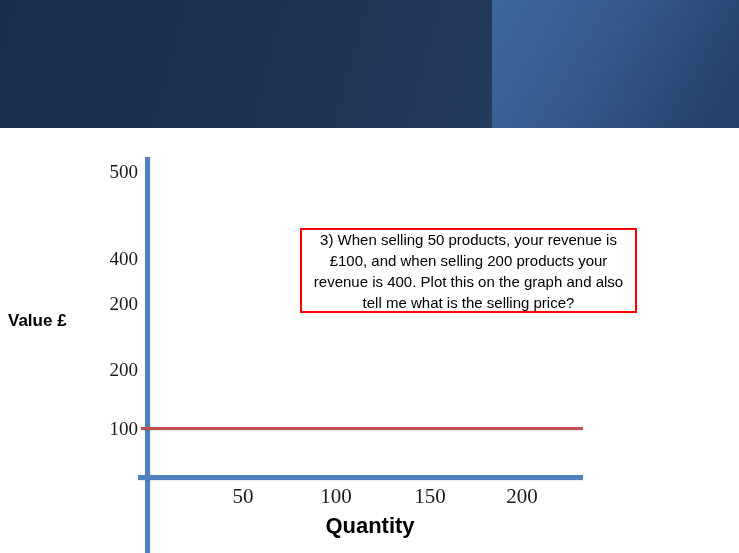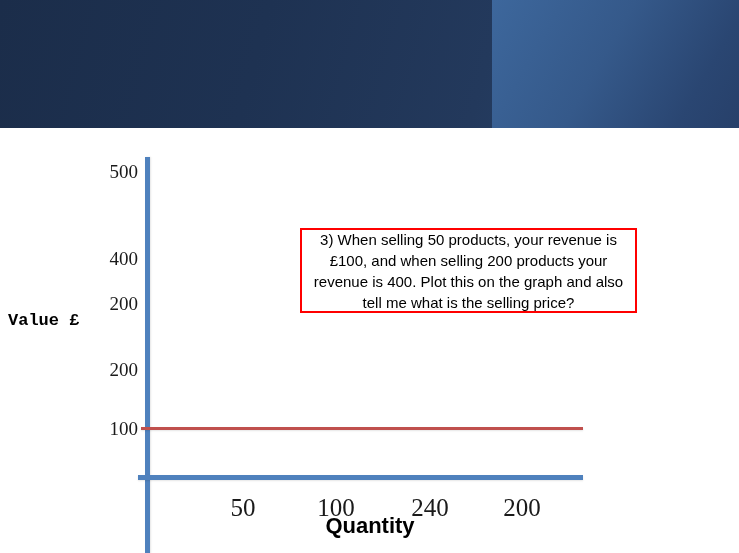--- a/index.html
+++ b/index.html
@@ -89,37 +89,35 @@
     font-family: "Liberation Serif", serif;
     font-size: 19px;
     color: #1a1a1a;
     line-height: 22px;
   }
   .x-tick-label {
     position: absolute;
     width: 60px;
     text-align: center;
     font-family: "Liberation Serif", serif;
-    font-size: 25px;
+    font-size: 21px;
     color: #1a1a1a;
     line-height: 22px;
-    margin-top: 12px;
   }
 
   #y-axis-title {
     position: absolute;
     left: 8px;
     top: 182px;           
     width: 120px;
     text-align: left;
     font-size: 17px;
     font-weight: bold;
     color: #000000;
     line-height: 22px;
-    font-family: Liberation Mono, monospace;
   }
   #x-axis-title {
     position: absolute;
     left: 300px;
     top: 387px;           
     width: 140px;
     text-align: center;
     font-size: 22px;
     font-weight: bold;
     color: #000000;
@@ -167,21 +165,21 @@
   <div id="revenue-line"></div>
 
   <div class="y-tick-label" style="left:82px; top:33px;">500</div>
   <div class="y-tick-label" style="left:82px; top:100px;margin-top:20px;">400</div>
   <div class="y-tick-label" style="left:82px; top:165px;">200</div>
   <div class="y-tick-label" style="left:82px; top:231px;">200</div>
   <div class="y-tick-label" style="left:82px; top:290px;">100</div>
 
   <div class="x-tick-label" style="left:213px; top:357px;">50</div>
   <div class="x-tick-label" style="left:306px; top:357px;">100</div>
-  <div class="x-tick-label" style="left:400px; top:357px;">240</div>
+  <div class="x-tick-label" style="left:400px; top:357px;">150</div>
   <div class="x-tick-label" style="left:492px; top:357px;">200</div>
 
   <div id="y-axis-title">Value £</div>
   <div id="x-axis-title">Quantity</div>
 
 </div>
 
 <div id="question-box">
   <span id="question-text">3) When selling 50 products, your revenue is £100, and when selling 200 products your revenue is 400. Plot this on the graph and also tell me what is the selling price?</span>
 </div>

